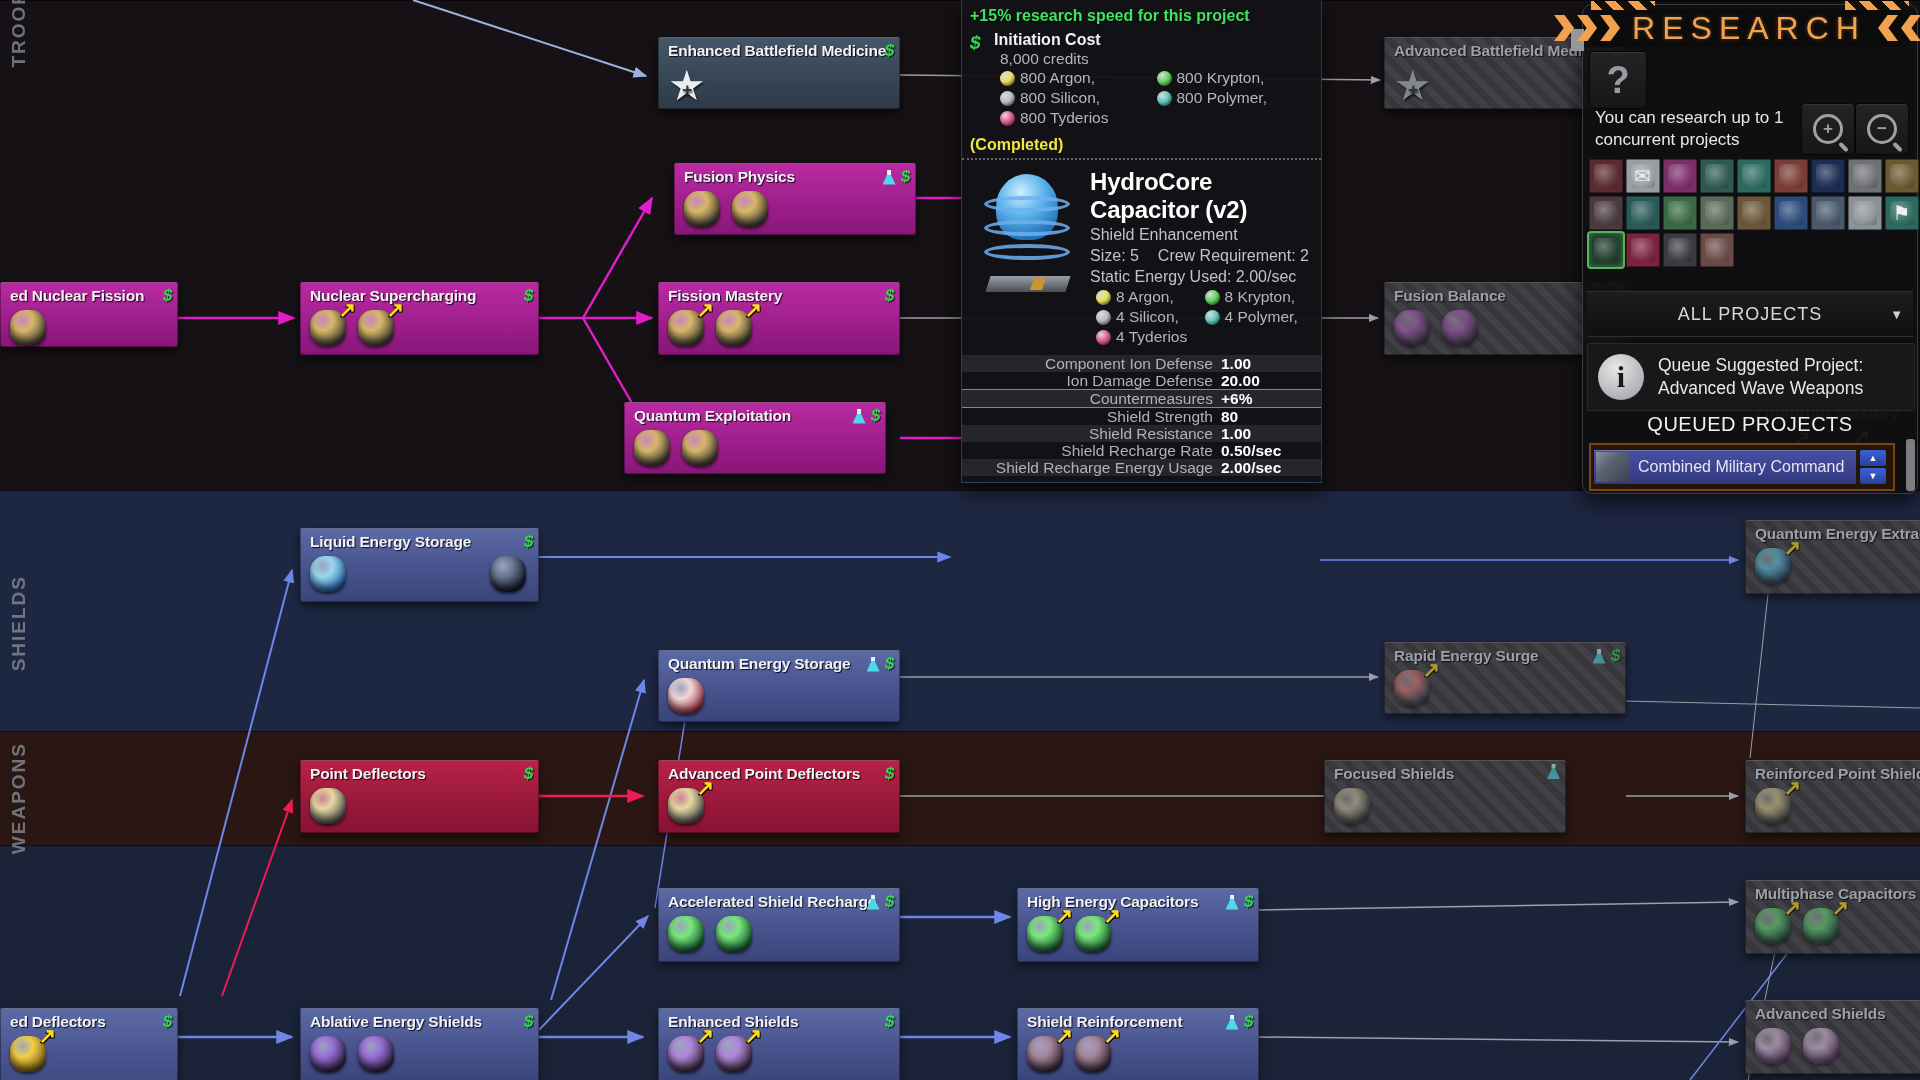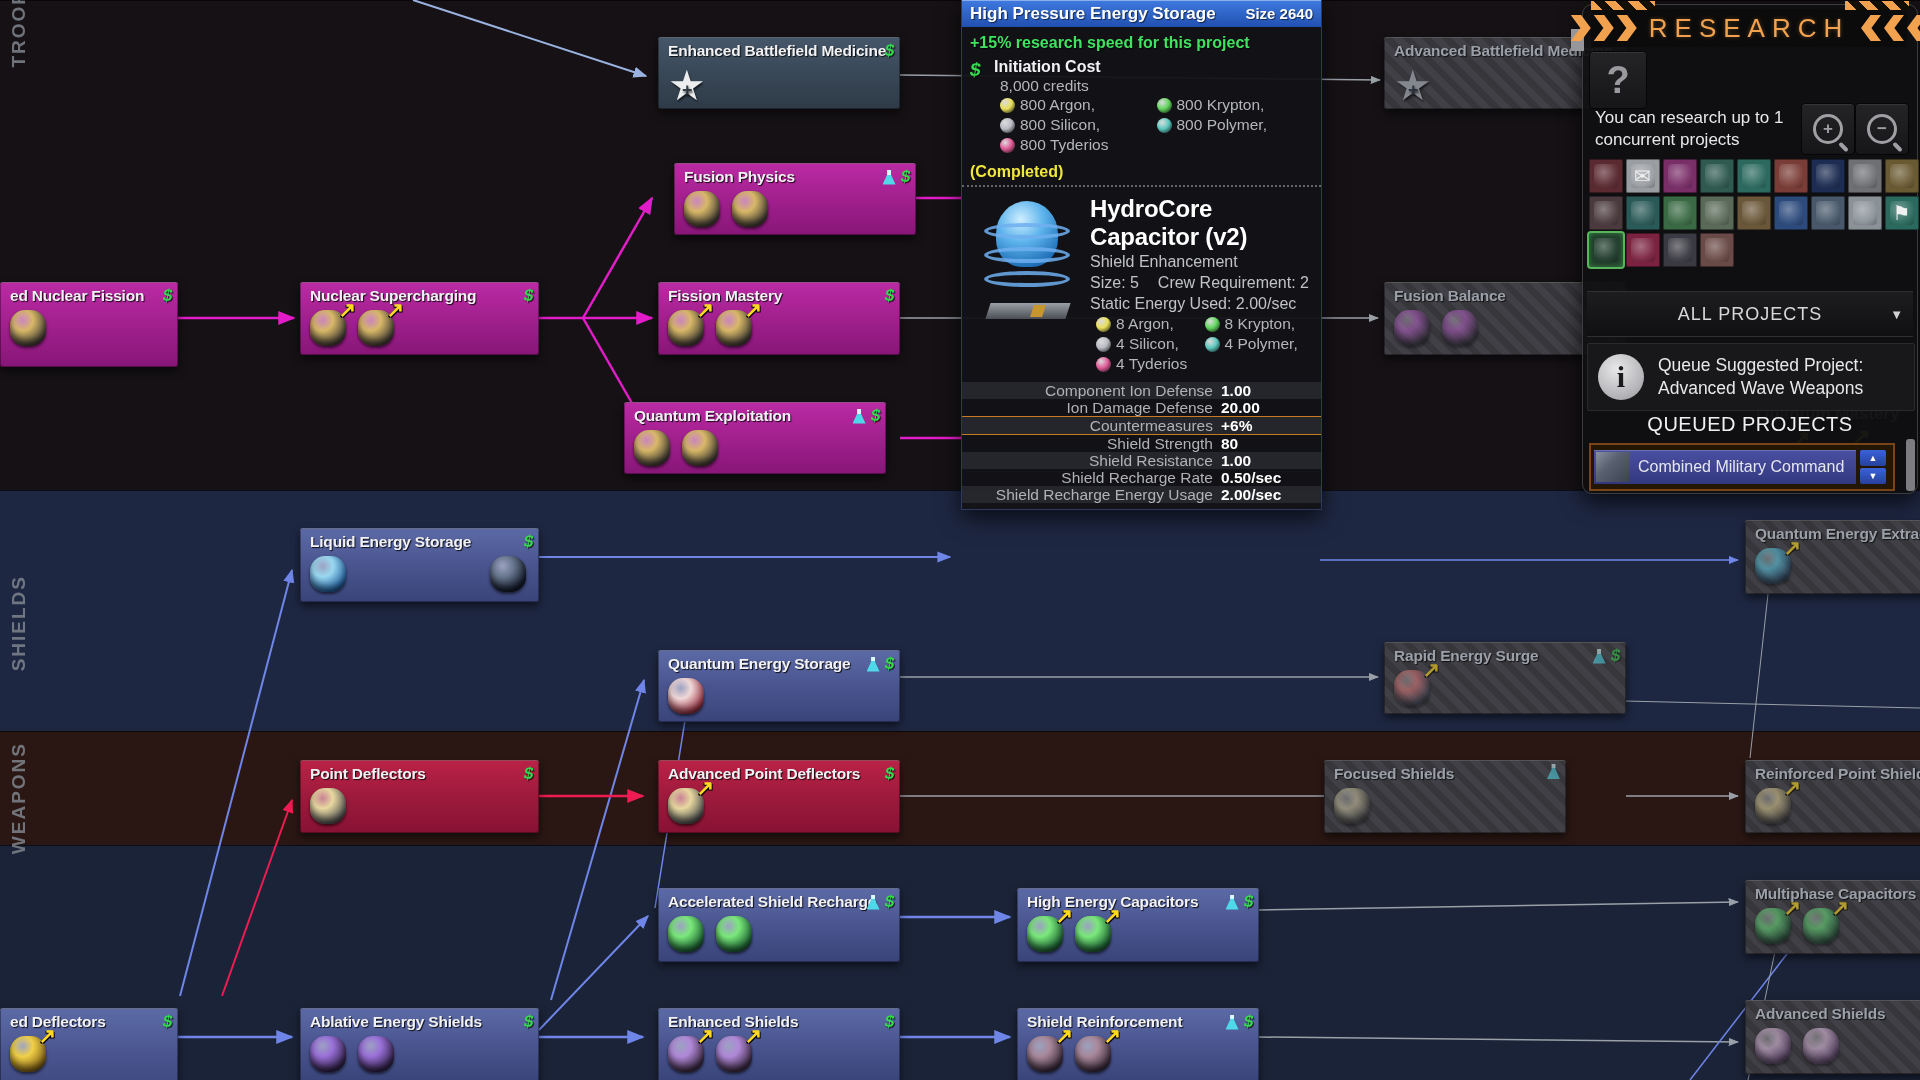--- a/index.html
+++ b/index.html
@@ -90,21 +90,21 @@
   .stat-row .val{width:92px;color:#fff;font-weight:bold;font-size:15.5px;}
   
   #panel{position:absolute;z-index:20;left:1582px;top:4px;width:334px;height:488px;
          background:rgba(15,15,17,.92);border:1px solid #3c3c3e;border-radius:10px;
          box-shadow:0 8px 22px rgba(0,0,0,.7);}
   .hazard{position:absolute;top:-4px;height:9px;width:64px;z-index:21;
           background:repeating-linear-gradient(45deg,#f2a24e 0 8px,#140f05 8px 16px);}
   #panel-notch{position:absolute;left:-12px;top:24px;width:13px;height:22px;background:#97979b;}
   #panel-header{position:absolute;left:8px;top:4px;width:316px;height:38px;background:#0b0b0b;
                 border-radius:6px 6px 0 0;display:flex;align-items:center;justify-content:center;gap:10px;}
-  #panel-title{color:#f2a24e;font-size:26px;letter-spacing:7px;padding:0 2px;text-shadow:0 0 4px rgba(242,162,78,.35);}
+  #panel-title{color:#f2a24e;font-size:32px;letter-spacing:7px;padding:0 2px;text-shadow:0 0 4px rgba(242,162,78,.35);}
   .chev-group{display:flex;gap:3px;}
   .chev{width:20px;height:26px;background:#f2a24e;
         clip-path:polygon(0 0,52% 0,100% 50%,52% 100%,0 100%,48% 50%);}
   .chev-group.mirror .chev{transform:scaleX(-1);}
   .panel-btn{position:absolute;background:linear-gradient(180deg,#242426,#161618);
              border:1px solid #060606;border-radius:4px;box-shadow:inset 0 1px 0 rgba(255,255,255,.08);}
   #help-btn{left:6px;top:46px;width:56px;height:56px;color:#9a9a9e;font-size:38px;font-weight:bold;
             display:flex;align-items:center;justify-content:center;}
   #exit-btn{left:72px;top:52px;width:252px;height:46px;color:#f2f2f4;font-weight:bold;font-size:19px;
             display:flex;align-items:center;justify-content:center;}
@@ -229,21 +229,21 @@
         <div class="title">Fusion Physics</div>
         <div class="badges">
           <span class="flask-badge"></span>
           <span class="energy-badge">$</span>
         </div>
         <div class="icons">
           <div class="sprite" style="--c1: #d8b868; --c2: #4a4438;"></div>
           <div class="sprite" style="--c1: #d8b868; --c2: #4a4438;"></div>
         </div>
       </div>
-      <div class="node v-magenta" style="left: 0px; top: 282px; width: 178px; height: 85px;">
+      <div class="node v-magenta" style="left: 0px; top: 282px; width: 178px; height: 65px;">
         <div class="title">ed Nuclear Fission</div>
         <div class="badges">
           <span class="energy-badge">$</span>
         </div>
         <div class="icons">
           <div class="sprite" style="--c1: #d8b868; --c2: #4a4438;"></div>
         </div>
       </div>
       <div class="node v-magenta" style="left: 300px; top: 282px; width: 239px; height: 73px;">
         <div class="title">Nuclear Supercharging</div>
@@ -475,24 +475,20 @@
       </div>
     </div>
 
   <div id="ghost">
     <span>Quantum Mastery</span>
     <span class="up-arrow" style="left:36px;top:22px">↗</span>
     <span class="up-arrow" style="left:96px;top:20px">↗</span>
   </div>
 
   <div id="tooltip">
-    <div id="tt-header">
-      <span class="t">High Pressure Energy Storage</span>
-      <span class="s">Size 2640</span>
-    </div>
     <div class="tt-green">+15% research speed for this project</div>
     <div class="tt-section">
       <span class="tt-bolt energy-badge" style="font-size:19px">$</span>
       <div class="tt-head">Initiation Cost</div>
       <div class="tt-sub">8,000 credits</div>
       <div id="init-res">
           <div class="res-row">
             <span class="res">
               <span class="orb" style="--c: #e8df5a;"></span>
               <span>800 Argon,</span>

